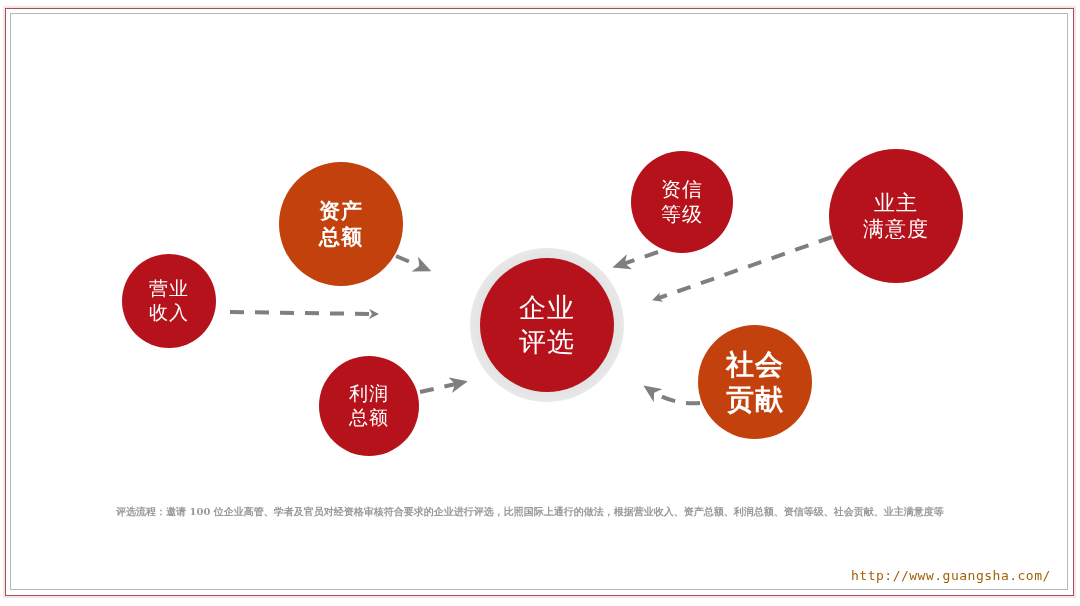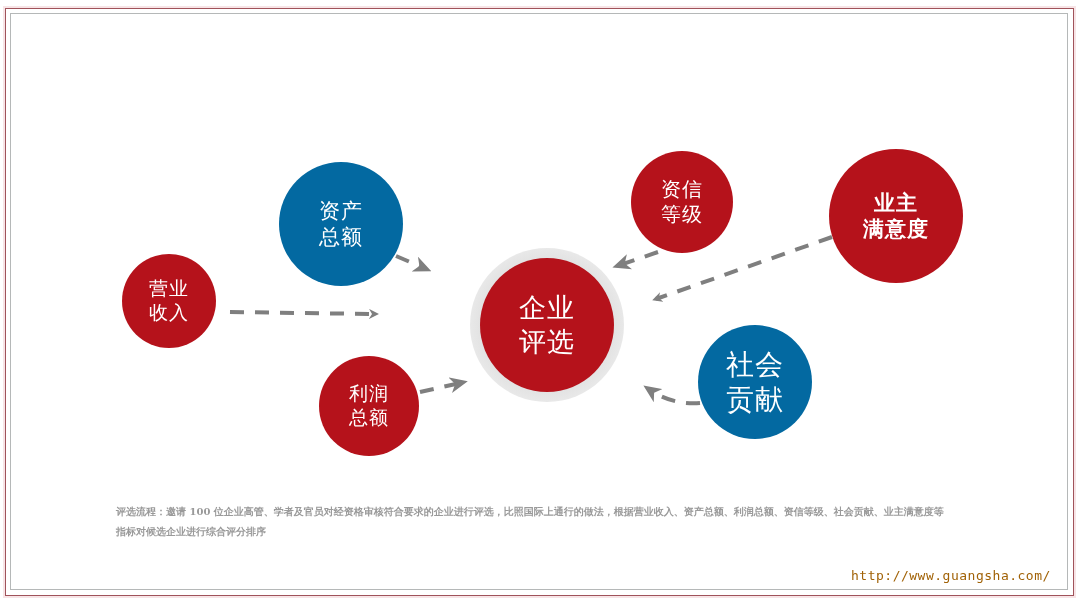--- a/index.html
+++ b/index.html
@@ -17,21 +17,21 @@
     position: absolute; left: 10px; top: 13px; width: 1058px; height: 577px;
     border: 1px solid #b5b8b8; box-sizing: border-box; background: #ffffff;
   }
   svg.diagram { position: absolute; left: 0; top: 0; }
   .node {
     position: absolute; border-radius: 50%;
     display: flex; flex-direction: column; align-items: center; justify-content: center;
     color: #ffffff; text-align: center; line-height: 1.25;
   }
   .node.red { background: #b5121b; }
-  .node.gray { background: #0369a1; }
+  .node.gray { background: #c2410c; font-weight: bold; }
   .node span { display: block; letter-spacing: 1px; }
   .center-halo {
     position: absolute; border-radius: 50%;
     background: radial-gradient(circle, #e2e2e2 60%, #eeeeee 80%, rgba(255,255,255,0) 100%);
   }
   .caption {
     position: absolute; left: 116px; top: 502px; width: 900px;
     font-family: "DejaVu Serif", "Liberation Serif", serif;
     font-size: 10px; color: #9a9a9a; line-height: 20px;
   }
@@ -92,28 +92,27 @@
 <div class="node red" style="left:319px; top:356px; width:100px; height:100px; font-size:19px;">
   <span>利润</span>
   <span>总额</span>
 </div>
 
 <div class="node red" style="left:631px; top:151px; width:102px; height:102px; font-size:20px;">
   <span>资信</span>
   <span>等级</span>
 </div>
 
-<div class="node red" style="left:829px; top:149px; width:134px; height:134px; font-size:21px;font-weight:bold;">
+<div class="node red" style="left:829px; top:149px; width:134px; height:134px; font-size:21px;">
   <span>业主</span>
   <span>满意度</span>
 </div>
 
 <div class="node gray" style="left:698px; top:325px; width:114px; height:114px; font-size:28px;">
   <span>社会</span>
   <span>贡献</span>
 </div>
 
 <div class="caption">
   <p>评选流程：邀请 100 位企业高管、学者及官员对经资格审核符合要求的企业进行评选，比照国际上通行的做法，根据营业收入、资产总额、利润总额、资信等级、社会贡献、业主满意度等</p>
-  <p>指标对候选企业进行综合评分排序</p>
 </div>
 
 <div class="watermark">http://www.guangsha.com/</div>
 
 </body></html>

